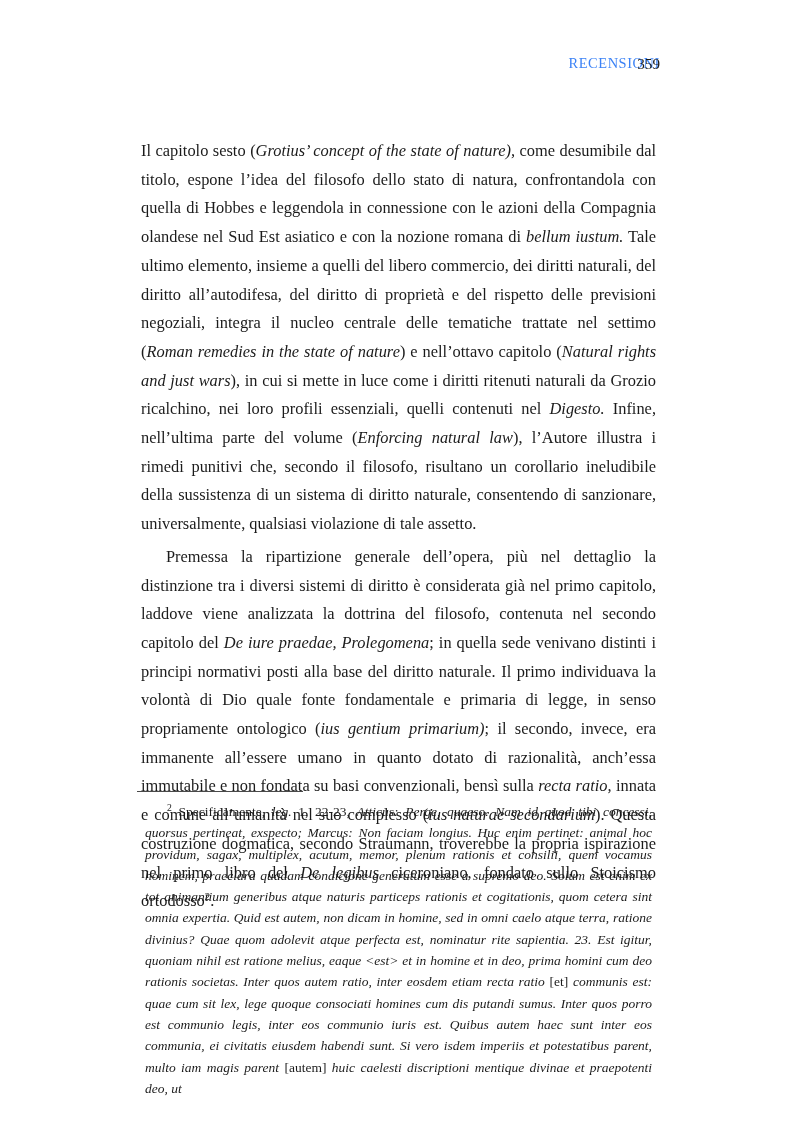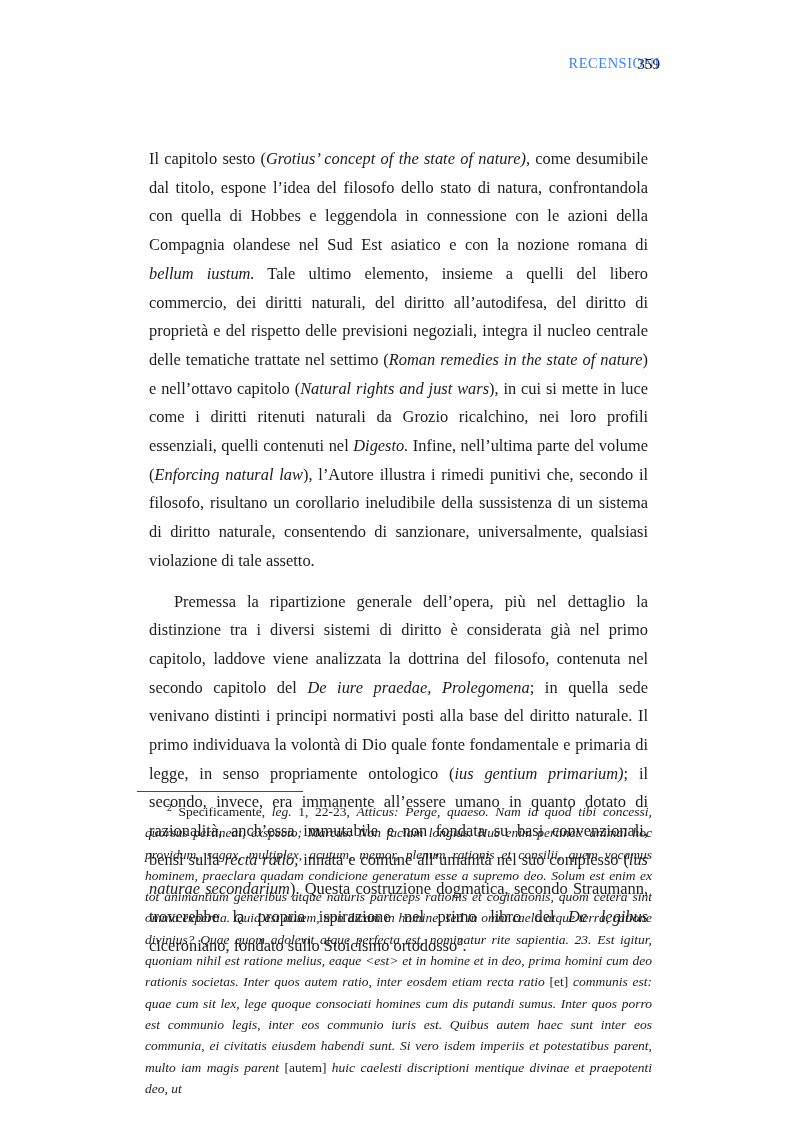--- a/index.html
+++ b/index.html
@@ -47,21 +47,21 @@
 
   
   .body-block {
     position: absolute;
     top: 133px;
     left: 137px;
     width: 523px;
   }
 
   p.para {
-    margin: 12px;
+    margin: 4px;
     font-size: 16.4px;
     line-height: 28.7px;
     text-align: justify;
     text-justify: inter-word;
     hyphens: manual;
     color: #1b1b1b;
   }
   p.para.indent {
     text-indent: 25px;
   }

